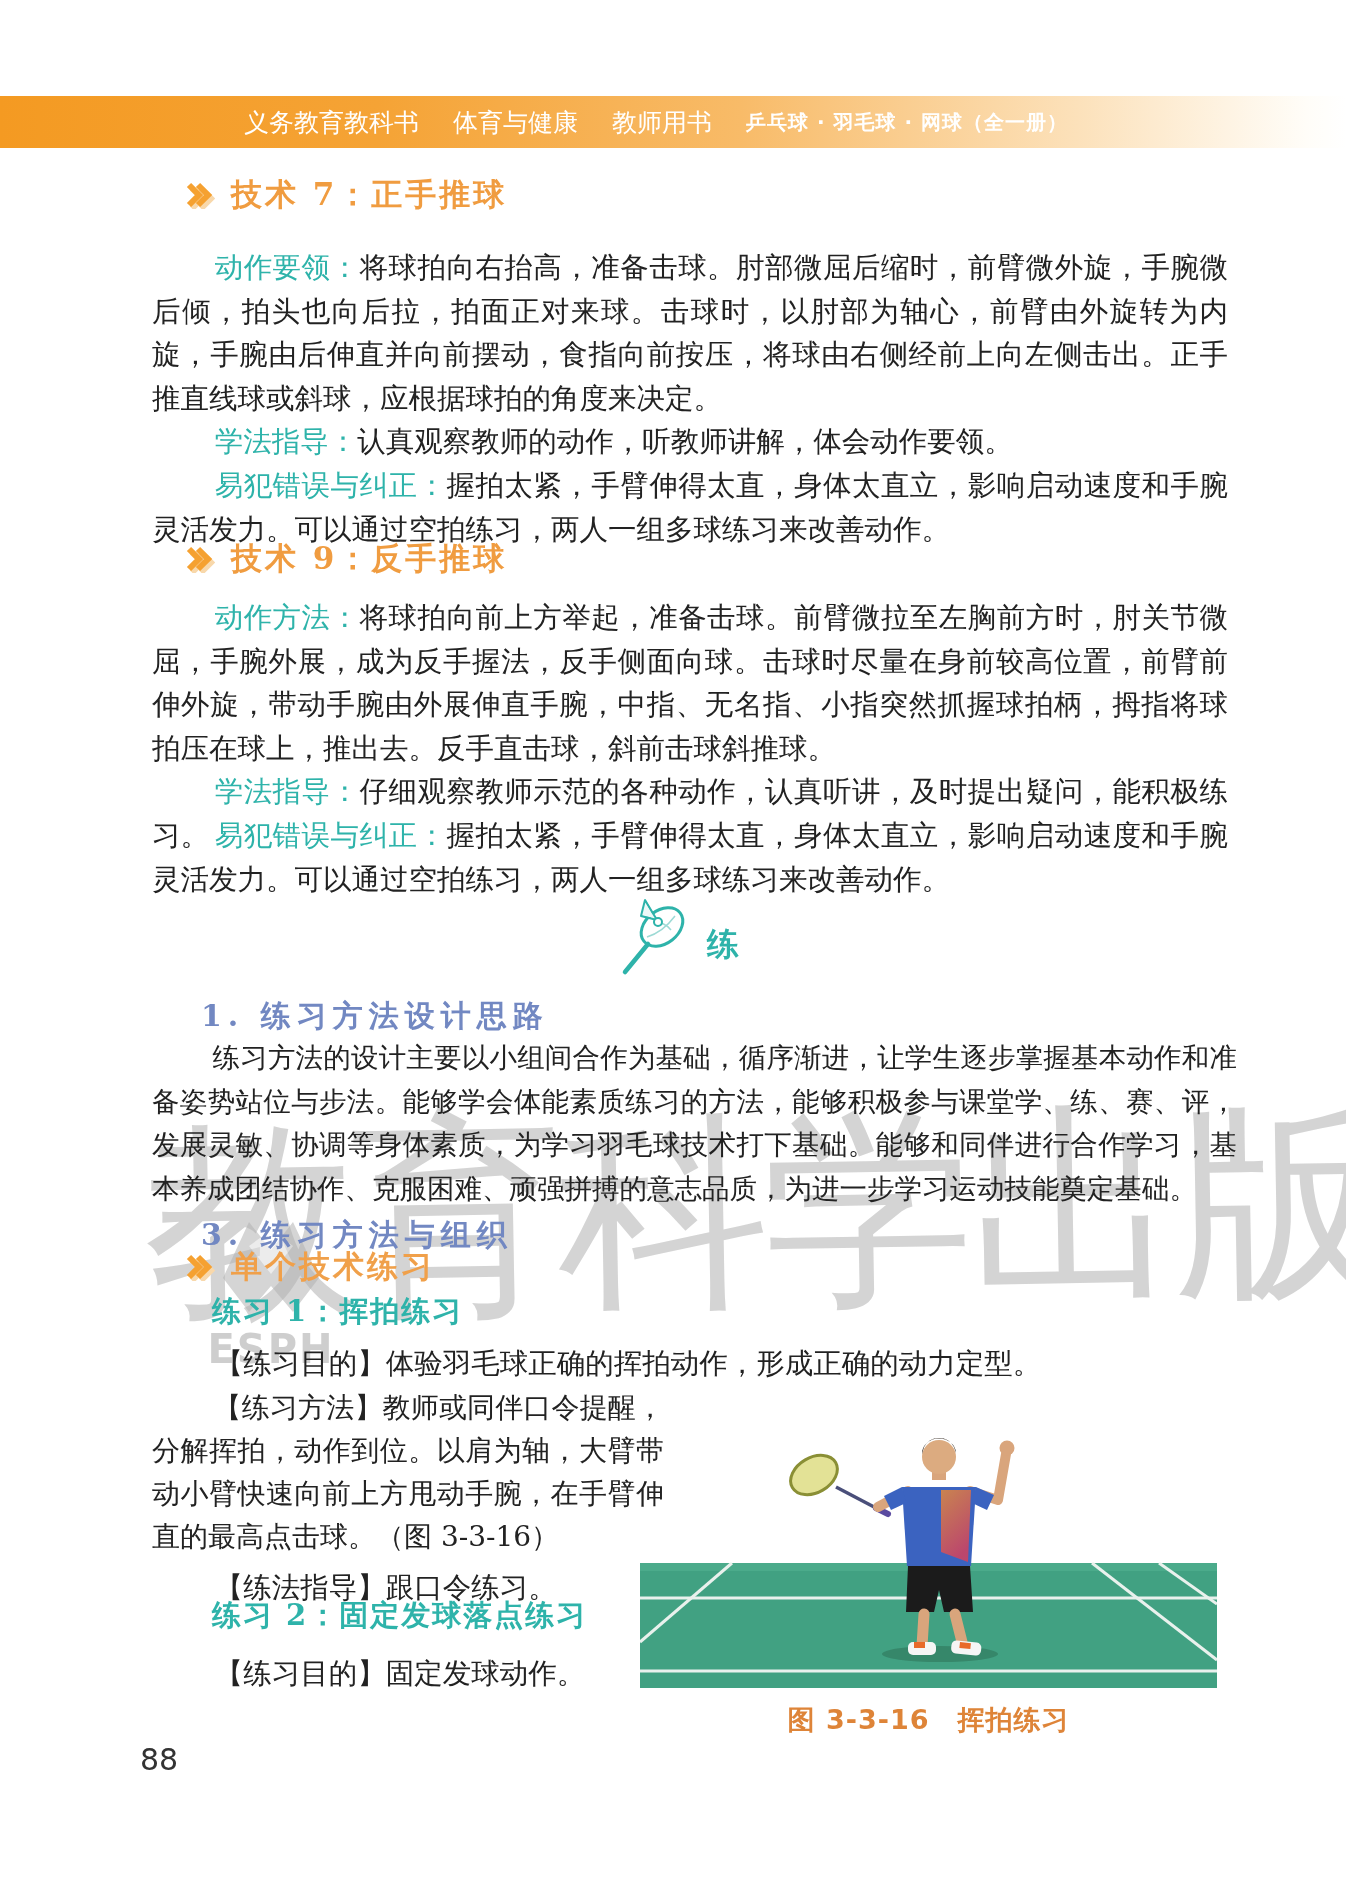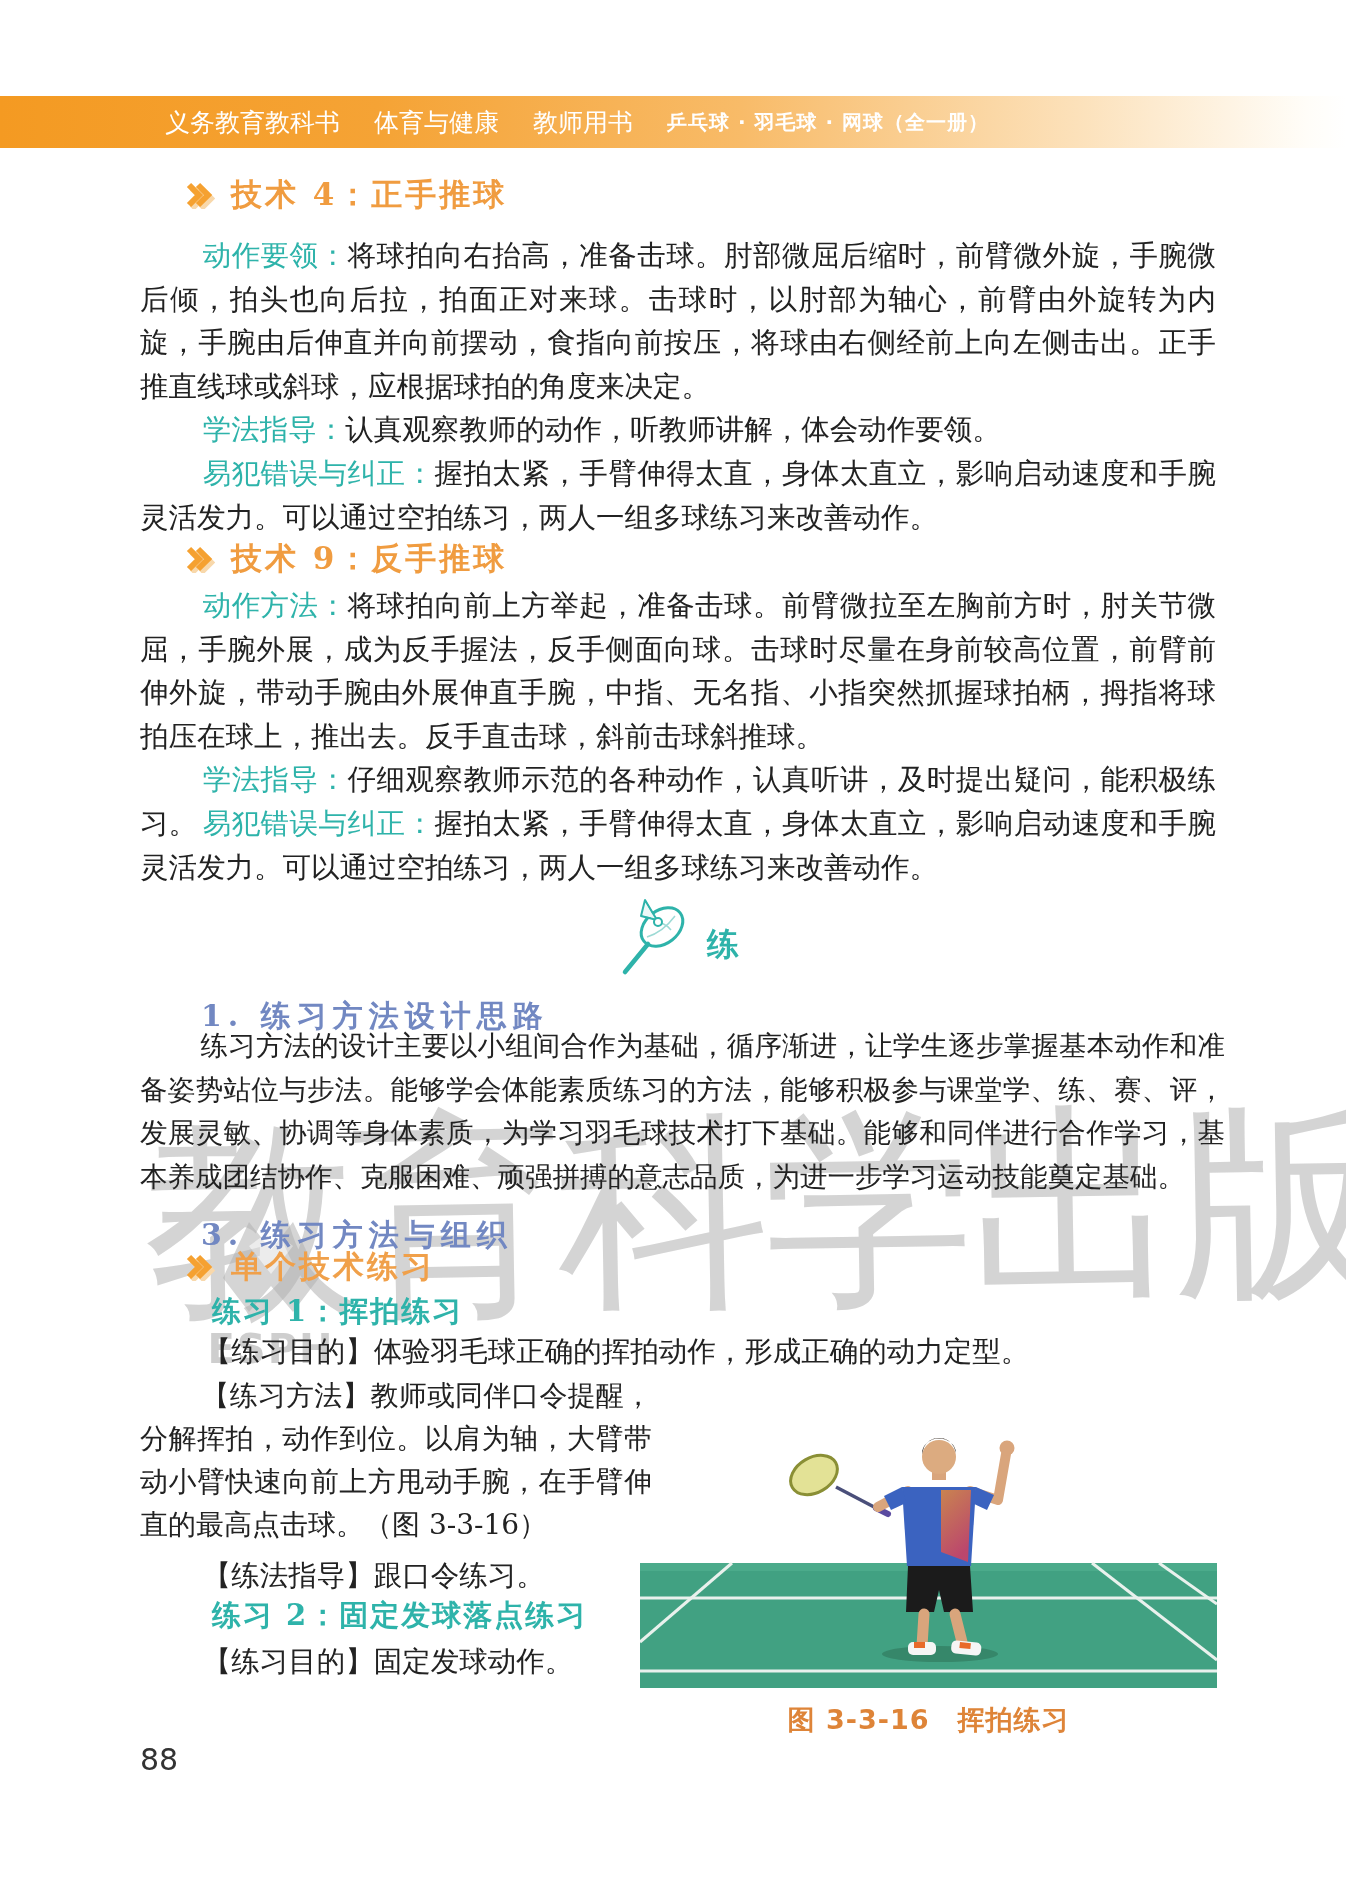--- a/index.html
+++ b/index.html
@@ -9,45 +9,46 @@
     background:#ffffff;
     overflow:hidden;
     font-family:"DejaVu Serif","Liberation Serif",serif;
     color:#222222;
   }
   
   .topbar{
     position:absolute;left:0;top:96px;width:1346px;height:52px;
     background:linear-gradient(to right,#f49a22 0%,#f5a335 28%,#f8bb68 55%,#fce1ba 80%,#fffdf8 97%,#ffffff 100%);
     display:flex;align-items:center;
-    padding-left:165px;box-sizing:border-box;
+    box-sizing:border-box;
     font-family:"DejaVu Sans","Liberation Sans",sans-serif;
     color:#ffffff;font-size:25px;white-space:nowrap;
     z-index:3;
+    justify-content:center;
   }
   .topbar .hdr{margin-right:34px;}
   .topbar .hdr-bold{font-weight:bold;font-size:20px;letter-spacing:1px;}
   
   .wm-layer{position:absolute;inset:0;z-index:1;pointer-events:none;}
   .wm-text{
     position:absolute;left:145px;top:1095px;width:1190px;height:240px;
     display:flex;justify-content:space-between;align-items:center;
     font-family:"DejaVu Serif","Liberation Serif",serif;
     font-size:212px;color:#8f8f8f;opacity:0.38;
     transform:rotate(-1deg);
     white-space:nowrap;letter-spacing:-6px;
   }
   .wm-logo{position:absolute;left:196px;top:1216px;width:150px;text-align:center;opacity:0.55;}
   .wm-logo-text{
     font-family:"DejaVu Sans","Liberation Sans",sans-serif;
     font-weight:bold;font-size:40px;color:#a7a7a7;letter-spacing:2px;margin-top:-6px;
   }
   
   .content{position:absolute;inset:0;z-index:2;}
-  .abs{position:absolute;left:140px;width:1076px;margin:0;}
+  .abs{position:absolute;left:140px;width:1076px;margin:12px;}
   .body{
     font-size:28.5px;line-height:43.5px;text-align:justify;
     text-indent:2.2em;color:#222222;
   }
   .teal{color:#2eb3aa;}
   .h-tech{
     position:absolute;left:185px;display:flex;align-items:center;gap:16px;
     font-size:31px;color:#f09c40;letter-spacing:3px;font-weight:bold;
   }
   .h-blue{
@@ -108,21 +109,21 @@
       <svg width="30" height="27" viewBox="0 0 30 27">
         <g fill="none" stroke="#f8d8ab" stroke-width="6" transform="translate(3,3.5)">
           <polyline points="4,3 14,13 4,23"></polyline>
             <polyline points="13,3 23,13 13,23"></polyline>
         </g>
         <g fill="none" stroke="#f5a131" stroke-width="6">
           <polyline points="4,3 14,13 4,23"></polyline>
             <polyline points="13,3 23,13 13,23"></polyline>
         </g>
       </svg>
-      <span>技术 4：正手推球</span>
+      <span>技术 7：正手推球</span>
     </div>
 
     <p class="abs body" style="top:234px"><span class="teal">动作要领：</span><span>将球拍向右抬高，准备击球。肘部微屈后缩时，前臂微外旋，手腕微后倾，拍头也向后拉，拍面正对来球。击球时，以肘部为轴心，前臂由外旋转为内旋，手腕由后伸直并向前摆动，食指向前按压，将球由右侧经前上向左侧击出。正手推直线球或斜球，应根据球拍的角度来决定。</span></p>
 
     <p class="abs body" style="top:408px"><span class="teal">学法指导：</span><span>认真观察教师的动作，听教师讲解，体会动作要领。</span></p>
 
     <p class="abs body" style="top:452px"><span class="teal">易犯错误与纠正：</span><span>握拍太紧，手臂伸得太直，身体太直立，影响启动速度和手腕灵活发力。可以通过空拍练习，两人一组多球练习来改善动作。</span></p>
 
     <div class="h-tech" style="top:538px">
       <svg width="30" height="27" viewBox="0 0 30 27">

